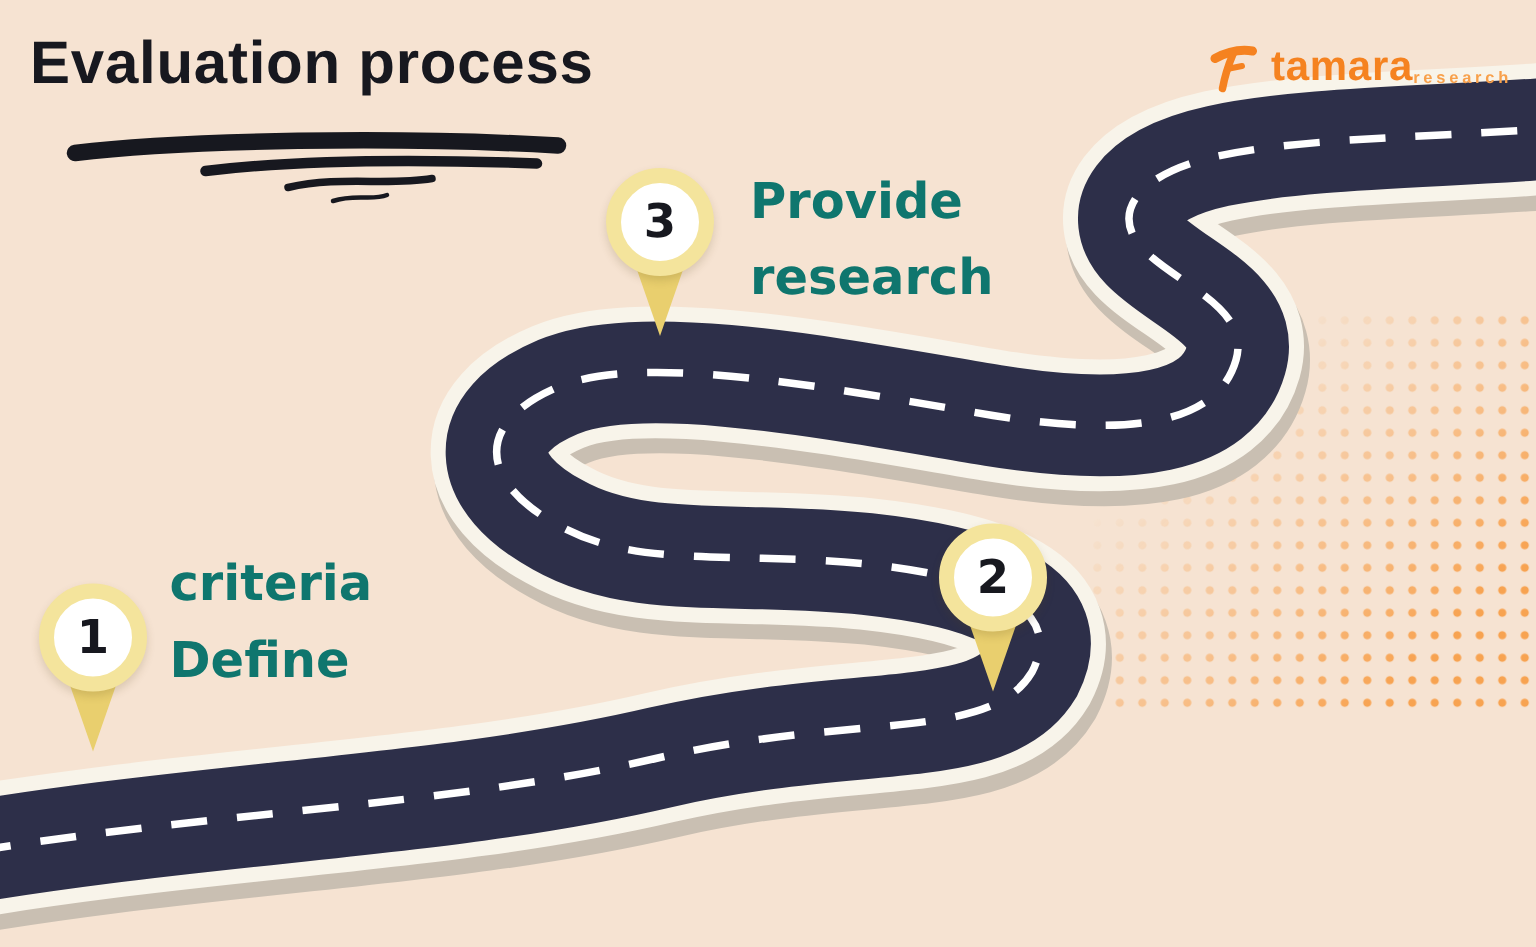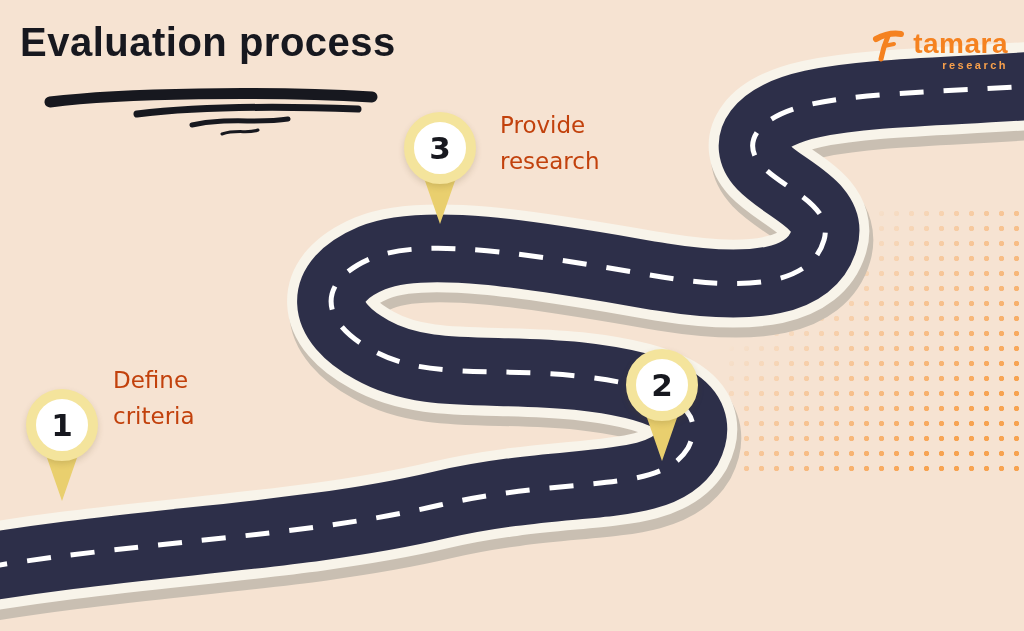--- a/index.html
+++ b/index.html
@@ -16,21 +16,21 @@
     font-size:40px;font-weight:800;color:var(--ink,#17181f);
     letter-spacing:.5px;margin:0;
   }
   .scribble{position:absolute;left:42px;top:88px;z-index:6;}
   .scribble path{stroke:var(--ink,#17181f);fill:none;stroke-linecap:round;}
 
   
   .logo{position:absolute;right:16px;top:30px;z-index:6;display:flex;align-items:flex-start;gap:7px;}
   .logo-icon{width:36px;height:32px;}
   .logo-icon path{stroke:var(--accent,#f58220);fill:none;stroke-linecap:round;}
-  .logo-text{display:flex;flex-direction:column;align-items:flex-end;line-height:1;}
+  .logo-text{display:flex;flex-direction:row;align-items:flex-end;line-height:1;}
   .logo-brand{font-size:28px;font-weight:600;color:var(--accent,#f58220);letter-spacing:.5px;}
   .logo-sub{font-size:11px;font-weight:700;color:var(--accent-light,#f8a04b);letter-spacing:2.5px;margin-top:2px;text-align:center;}
 
   
   .road-svg{position:absolute;left:0;top:0;z-index:2;}
   .road-svg path{fill:none;}
   .road-shadow{stroke:var(--road-shadow,#c9bfb2);stroke-width:90;}
   .road-edge{stroke:var(--road-edge,#f8f4ea);stroke-width:88;}
   .road-surface{stroke:var(--road,#2d2f49);stroke-width:68;}
   .road-center{stroke:var(--dash,#ffffff);stroke-width:5;stroke-dasharray:24 20;}
@@ -56,21 +56,21 @@
   .pin-number{font-size:31px;font-weight:800;color:var(--ink,#17181f);font-family:"DejaVu Sans", sans-serif;}
   .pin-tail{
     width:0;height:0;margin-top:-6px;z-index:1;
     border-left:16px solid transparent;border-right:16px solid transparent;
     border-top:46px solid var(--pin-tail,#e9cf6e);
   }
 
   
   .step-label{
     position:absolute;z-index:5;
-    font-size:23px;font-weight:400;color:#c2410c;line-height:1.55;
+    font-size:33px;font-weight:700;color:#0f766e;line-height:1.55;
     font-family:"DejaVu Sans", sans-serif;
   }
 </style>
 </head>
 <body>
 
 <div class="canvas">
 
   <h1 class="page-title">Evaluation process</h1>
 
@@ -140,22 +140,22 @@
     </g>
   </svg>
 
   <div class="pin" style="left:26px;top:389px">
     <div class="pin-circle">
       <span class="pin-number">1</span>
     </div>
     <div class="pin-tail"></div>
   </div>
   <div class="step-label" style="left:113px;top:363px">
+    <div>criteria</div>
     <div>Define</div>
-    <div>criteria</div>
   </div>
 
   <div class="pin" style="left:626px;top:349px">
     <div class="pin-circle">
       <span class="pin-number">2</span>
     </div>
     <div class="pin-tail"></div>
   </div>
   <div class="step-label" style="left:727px;top:352px">
   </div>

